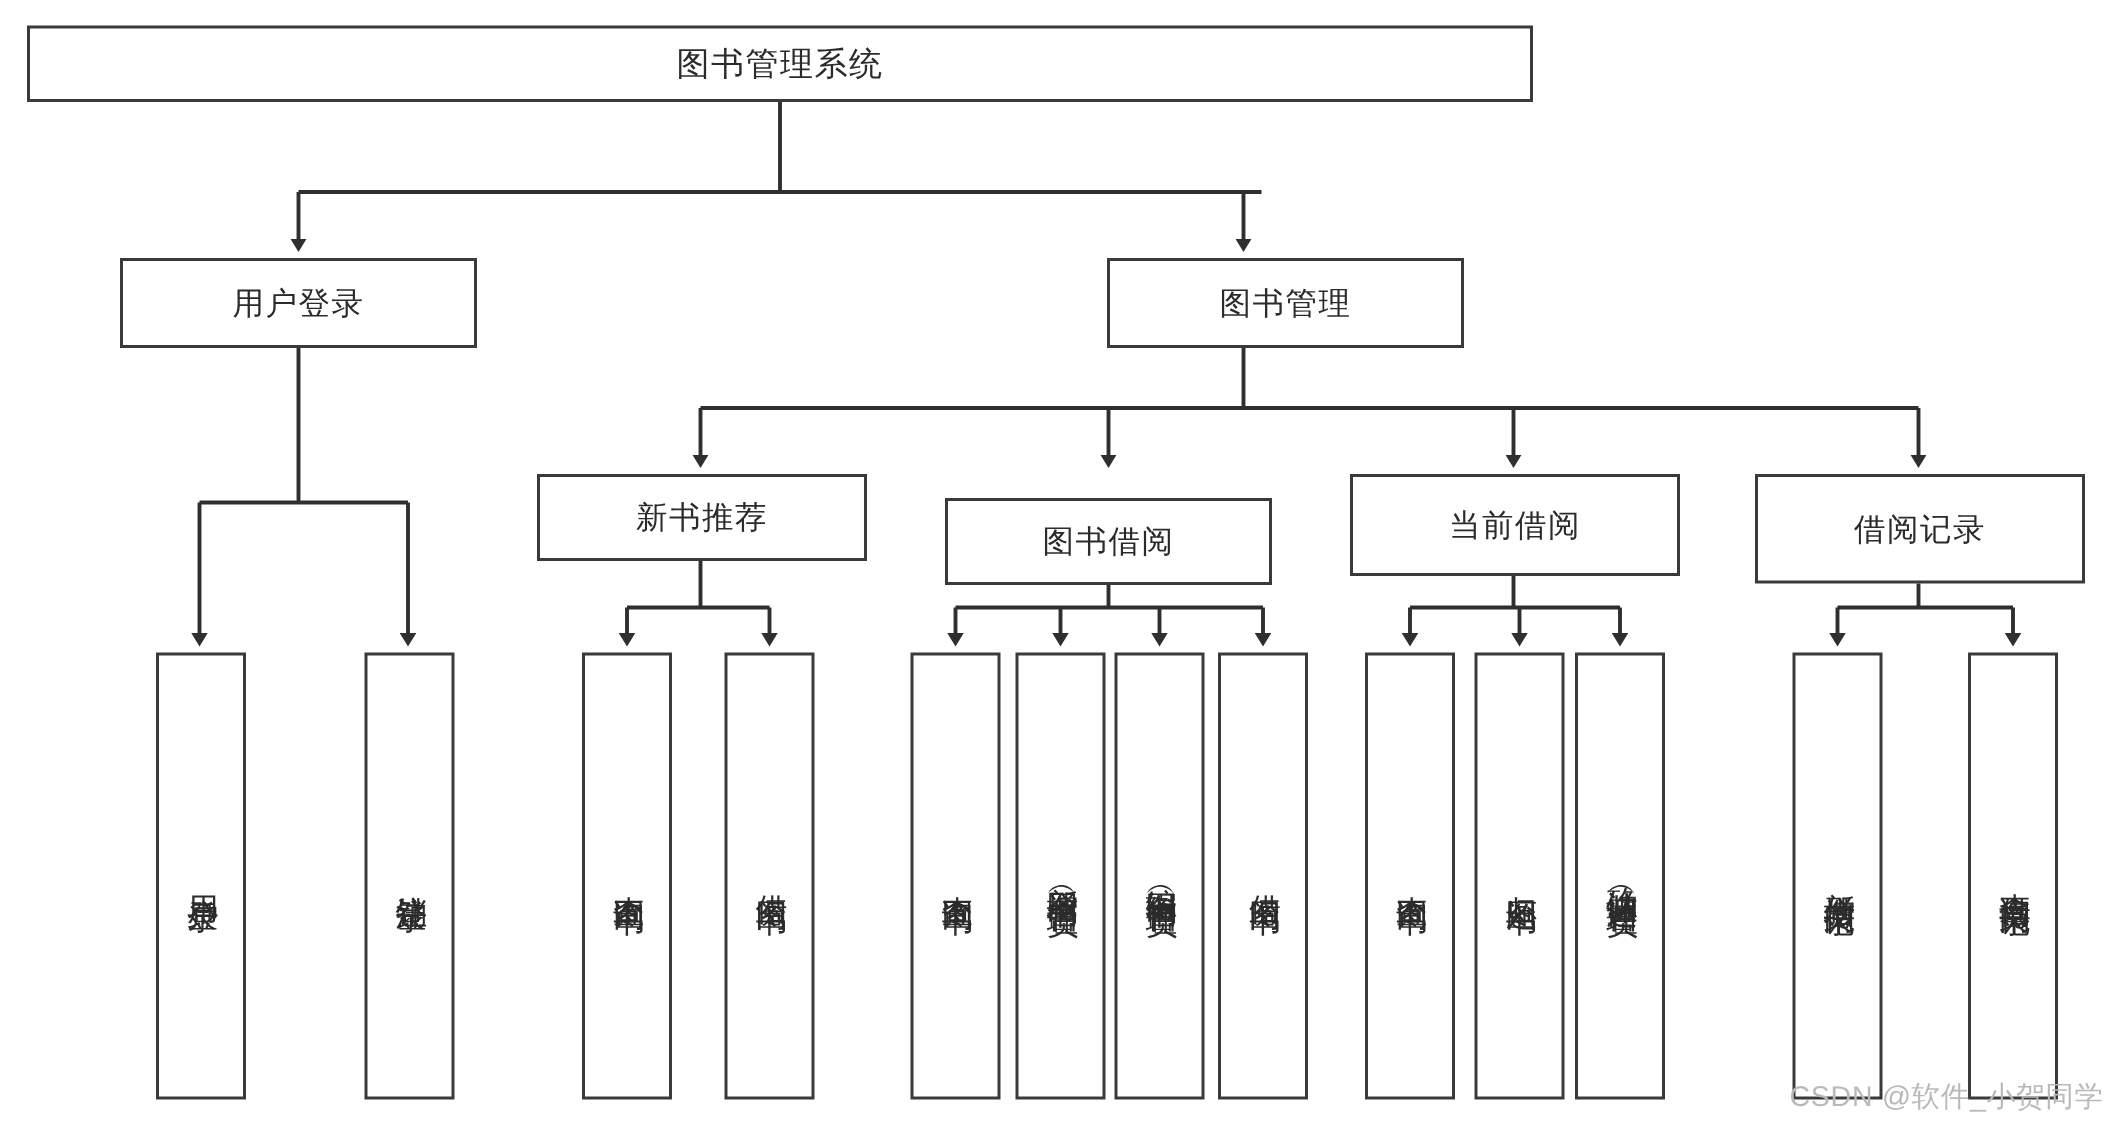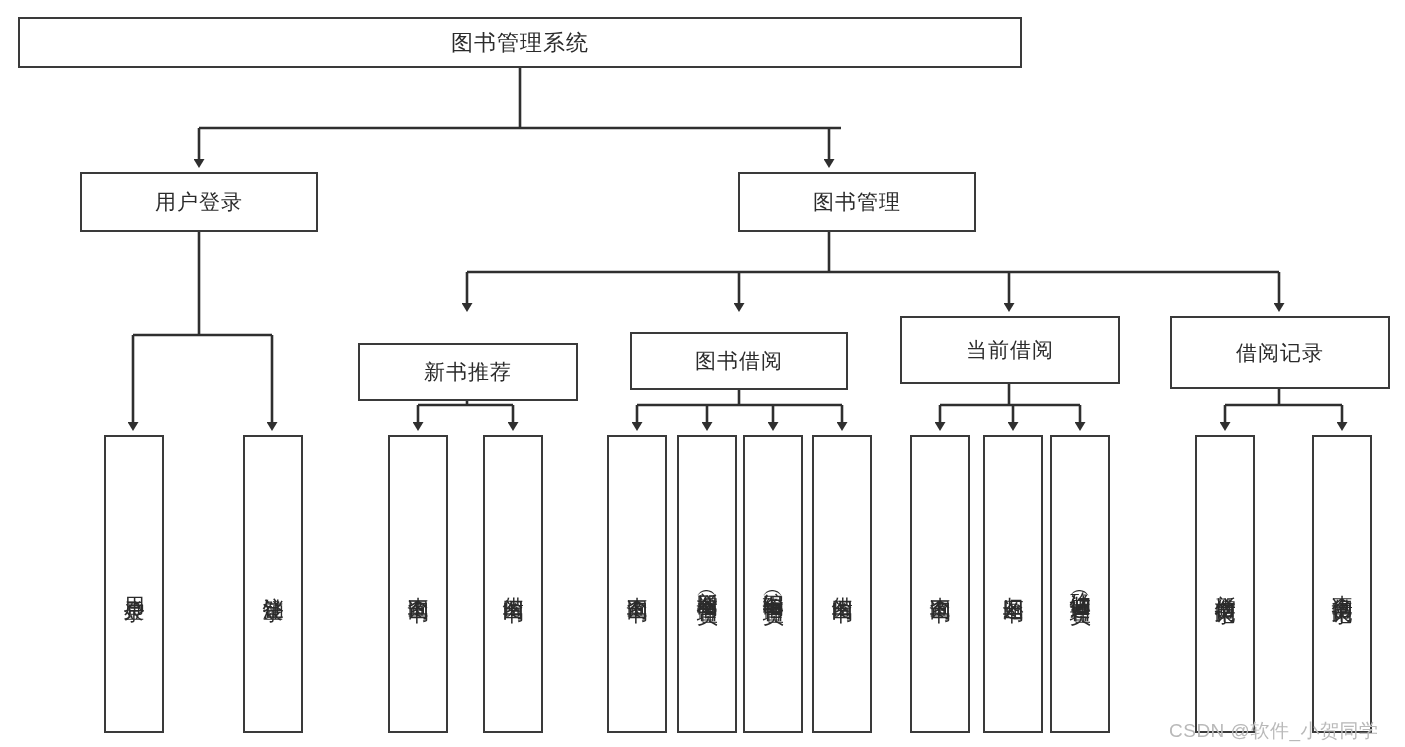--- a/index.html
+++ b/index.html
@@ -120,21 +120,21 @@
     <span>图书管理系统</span>
   </div>
 
   <div class="node horiz" style="left: 80px; top: 172px; width: 238px; height: 60px;">
     <span>用户登录</span>
   </div>
   <div class="node horiz" style="left: 710px; top: 172px; width: 238px; height: 60px; margin-left: 28px;">
     <span>图书管理</span>
   </div>
 
-  <div class="node horiz" style="left: 358px; top: 316px; width: 220px; height: 58px; margin-top: 27px;">
+  <div class="node horiz" style="left: 358px; top: 316px; width: 220px; height: 58px;">
     <span>新书推荐</span>
   </div>
   <div class="node horiz" style="left: 630px; top: 332px; width: 218px; height: 58px;">
     <span>图书借阅</span>
   </div>
   <div class="node horiz" style="left: 900px; top: 316px; width: 220px; height: 68px;">
     <span>当前借阅</span>
   </div>
   <div class="node horiz" style="left: 1170px; top: 316px; width: 220px; height: 73px;">
     <span>借阅记录</span>
@@ -173,15 +173,15 @@
   <div class="node vert" style="left: 1050px; top: 435px; width: 60px; height: 298px;">
     <span class="vtext">确认归还（管理员）</span>
   </div>
   <div class="node vert" style="left: 1195px; top: 435px; width: 60px; height: 298px;">
     <span class="vtext">新增借阅记录</span>
   </div>
   <div class="node vert" style="left: 1312px; top: 435px; width: 60px; height: 298px;">
     <span class="vtext">查询借阅记录</span>
   </div>
 
-  <div class="watermark" style="left: 1169px; top: 718px;">CSDN @软件_小贺同学</div>
+  <div class="watermark" style="left: 1193px; top: 718px;">CSDN @软件_小贺同学</div>
 
 </div>
 
 </body></html>

